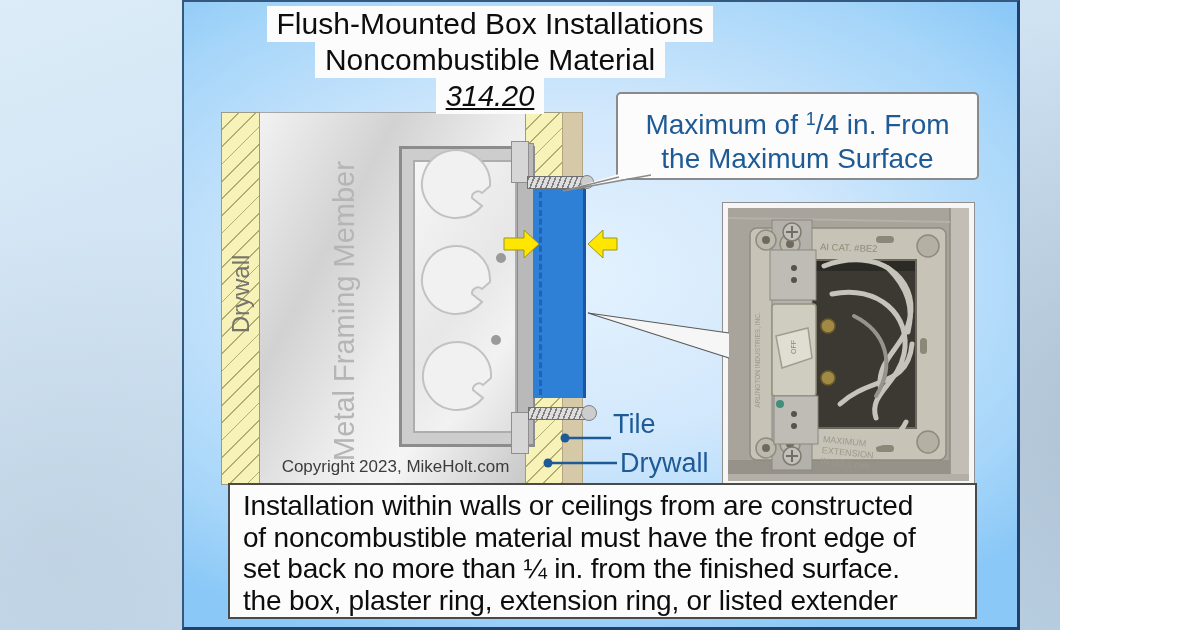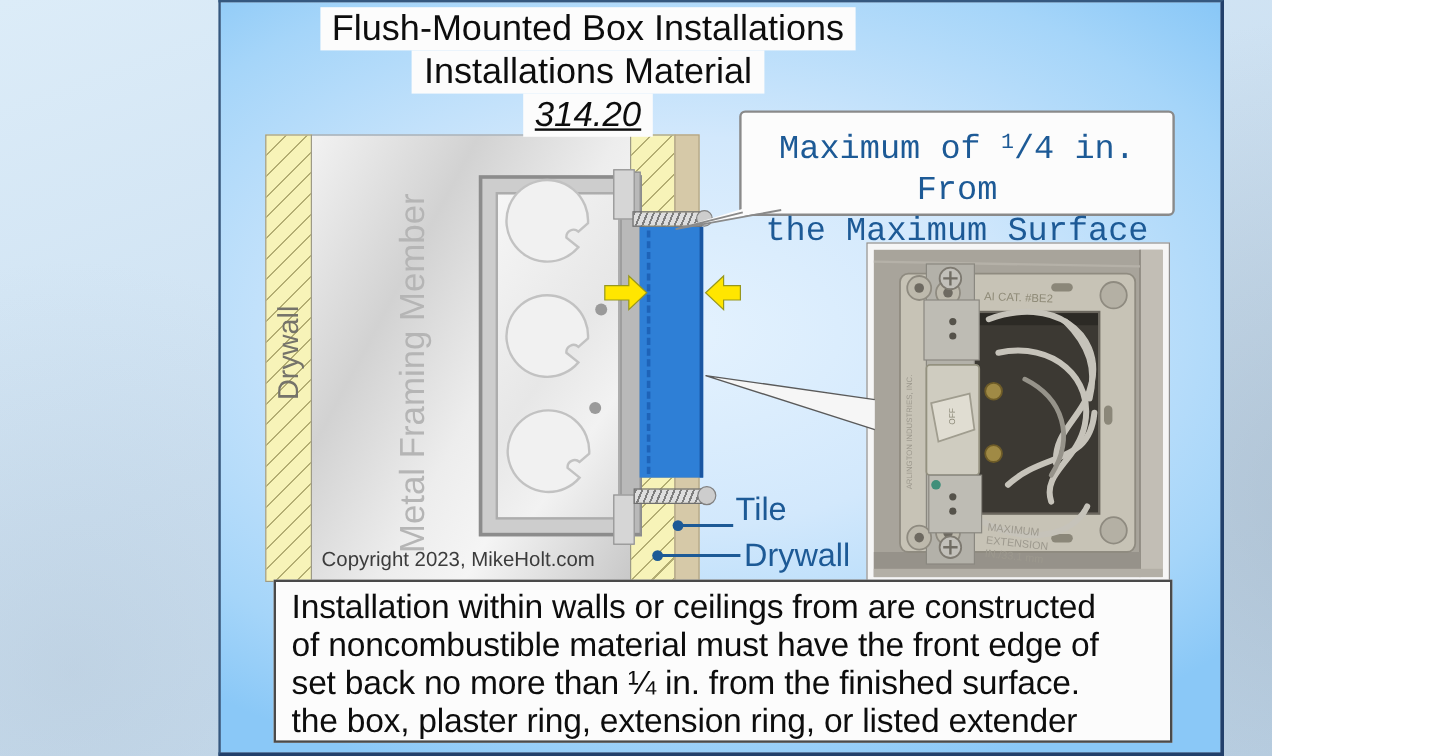--- a/index.html
+++ b/index.html
@@ -76,28 +76,28 @@
     background: repeating-linear-gradient(112deg,#7e7e7e 0 1.6px,#dedede 1.6px 5px);
     border:1px solid #6f6f6f; z-index:5;
   }
   #screw-top { left:527px; top:176px; width:58px; height:13px; }
   #screw-bottom { left:528px; top:407px; width:57px; height:13px; }
   .screw-cap { border-radius:50%; background:#cdcdcd; border:1.5px solid #808080; z-index:5; }
   #cap-top { left:580px; top:175px; width:14px; height:14px; }
   #cap-bottom { left:581px; top:405px; width:16px; height:16px; }
 
   
-  #copyright { left:268px; top:457px; width:255px; font-size:17px; color:#3c3c3c; z-index:4; }
+  #copyright { left:268px; top:457px; width:255px; text-align:center; font-size:17px; color:#3c3c3c; z-index:4; }
 
   
   #callout {
     left:616px; top:92px; width:363px; height:88px; z-index:6;
     background:#fcfcfc; border:2px solid #8a8a8a; border-radius:5px;
     text-align:center; padding-top:8px;
-    font-size:28px; line-height:34px; color:#1d5a96;font-family:Liberation Mono, monospace;
+    font-size:28px; line-height:34px; color:#1d5a96;
   }
   #callout .sup { font-size:18px; vertical-align:9px; }
 
   
   .lead-label { font-size:27px; color:#1d5a96; z-index:6; white-space:nowrap; }
   #tile-label { left:613px; top:409px; }
   #drywall-right-label { left:620px; top:448px; }
 
   
   #photo-frame { left:722px; top:202px; width:253px; height:285px; background:#f6f6f6; border:1px solid #8f8f8f; padding:5px; z-index:5; }
@@ -115,21 +115,21 @@
 </style>
 </head>
 <body>
 
 <div id="canvas">
 
   <div id="card"></div>
 
   <div id="title-block">
     <div><span class="chip title-line">Flush-Mounted Box Installations</span></div>
-    <div><span class="chip title-line">Installations Material</span></div>
+    <div><span class="chip title-line">Noncombustible Material</span></div>
     <div><span class="chip title-line title-code">314.20</span></div>
   </div>
 
   <div class="abs" id="metal-panel"></div>
   <div class="abs drywall" id="drywall-left"></div>
   <div class="abs drywall" id="wall-top-drywall"></div>
   <div class="abs drywall" id="wall-bottom-drywall"></div>
   <div class="abs tile-strip" id="wall-top-tile"></div>
   <div class="abs tile-strip" id="wall-bottom-tile"></div>
 

